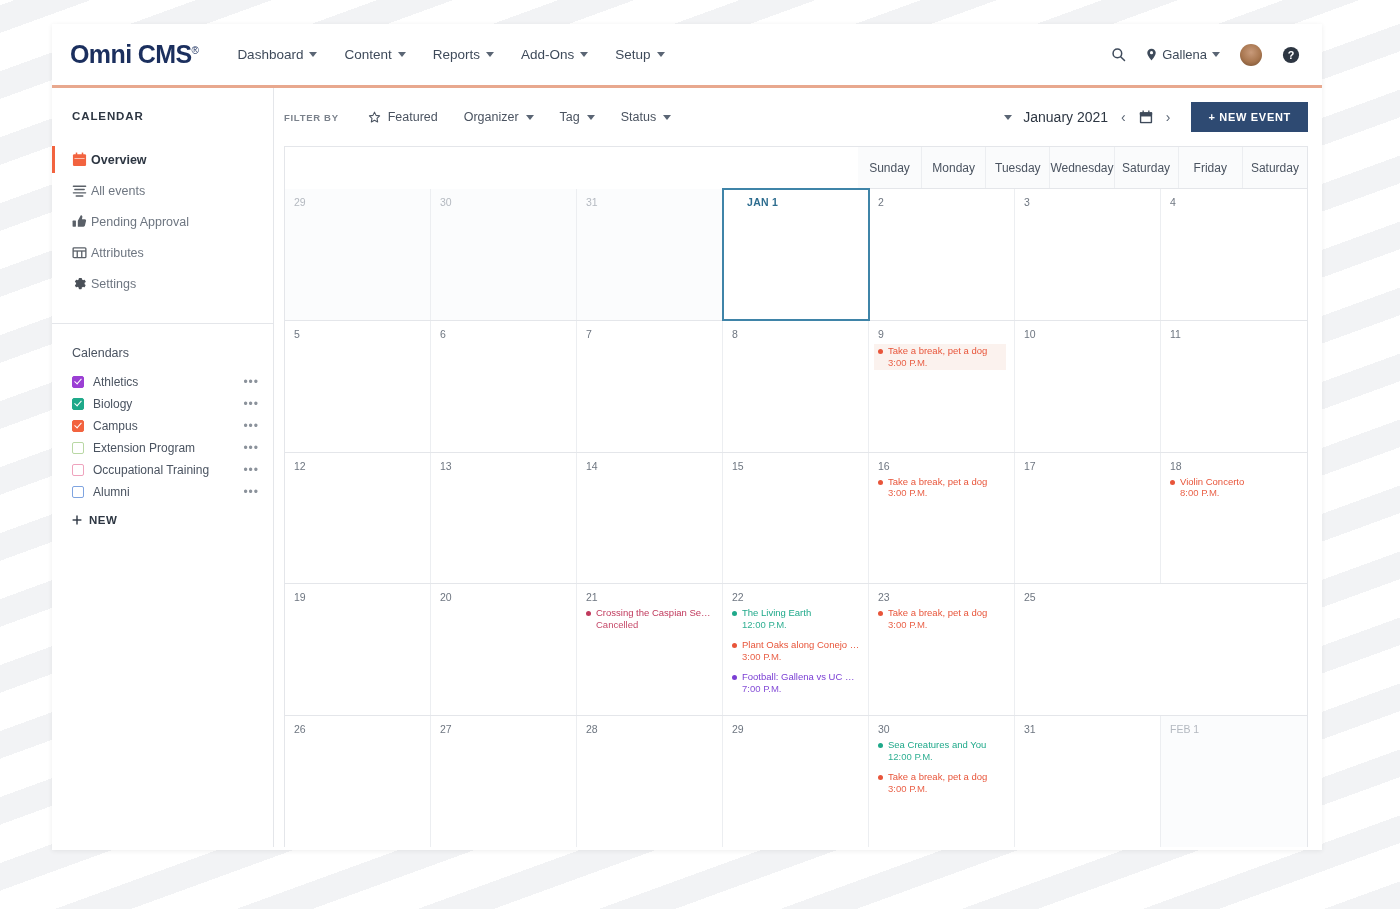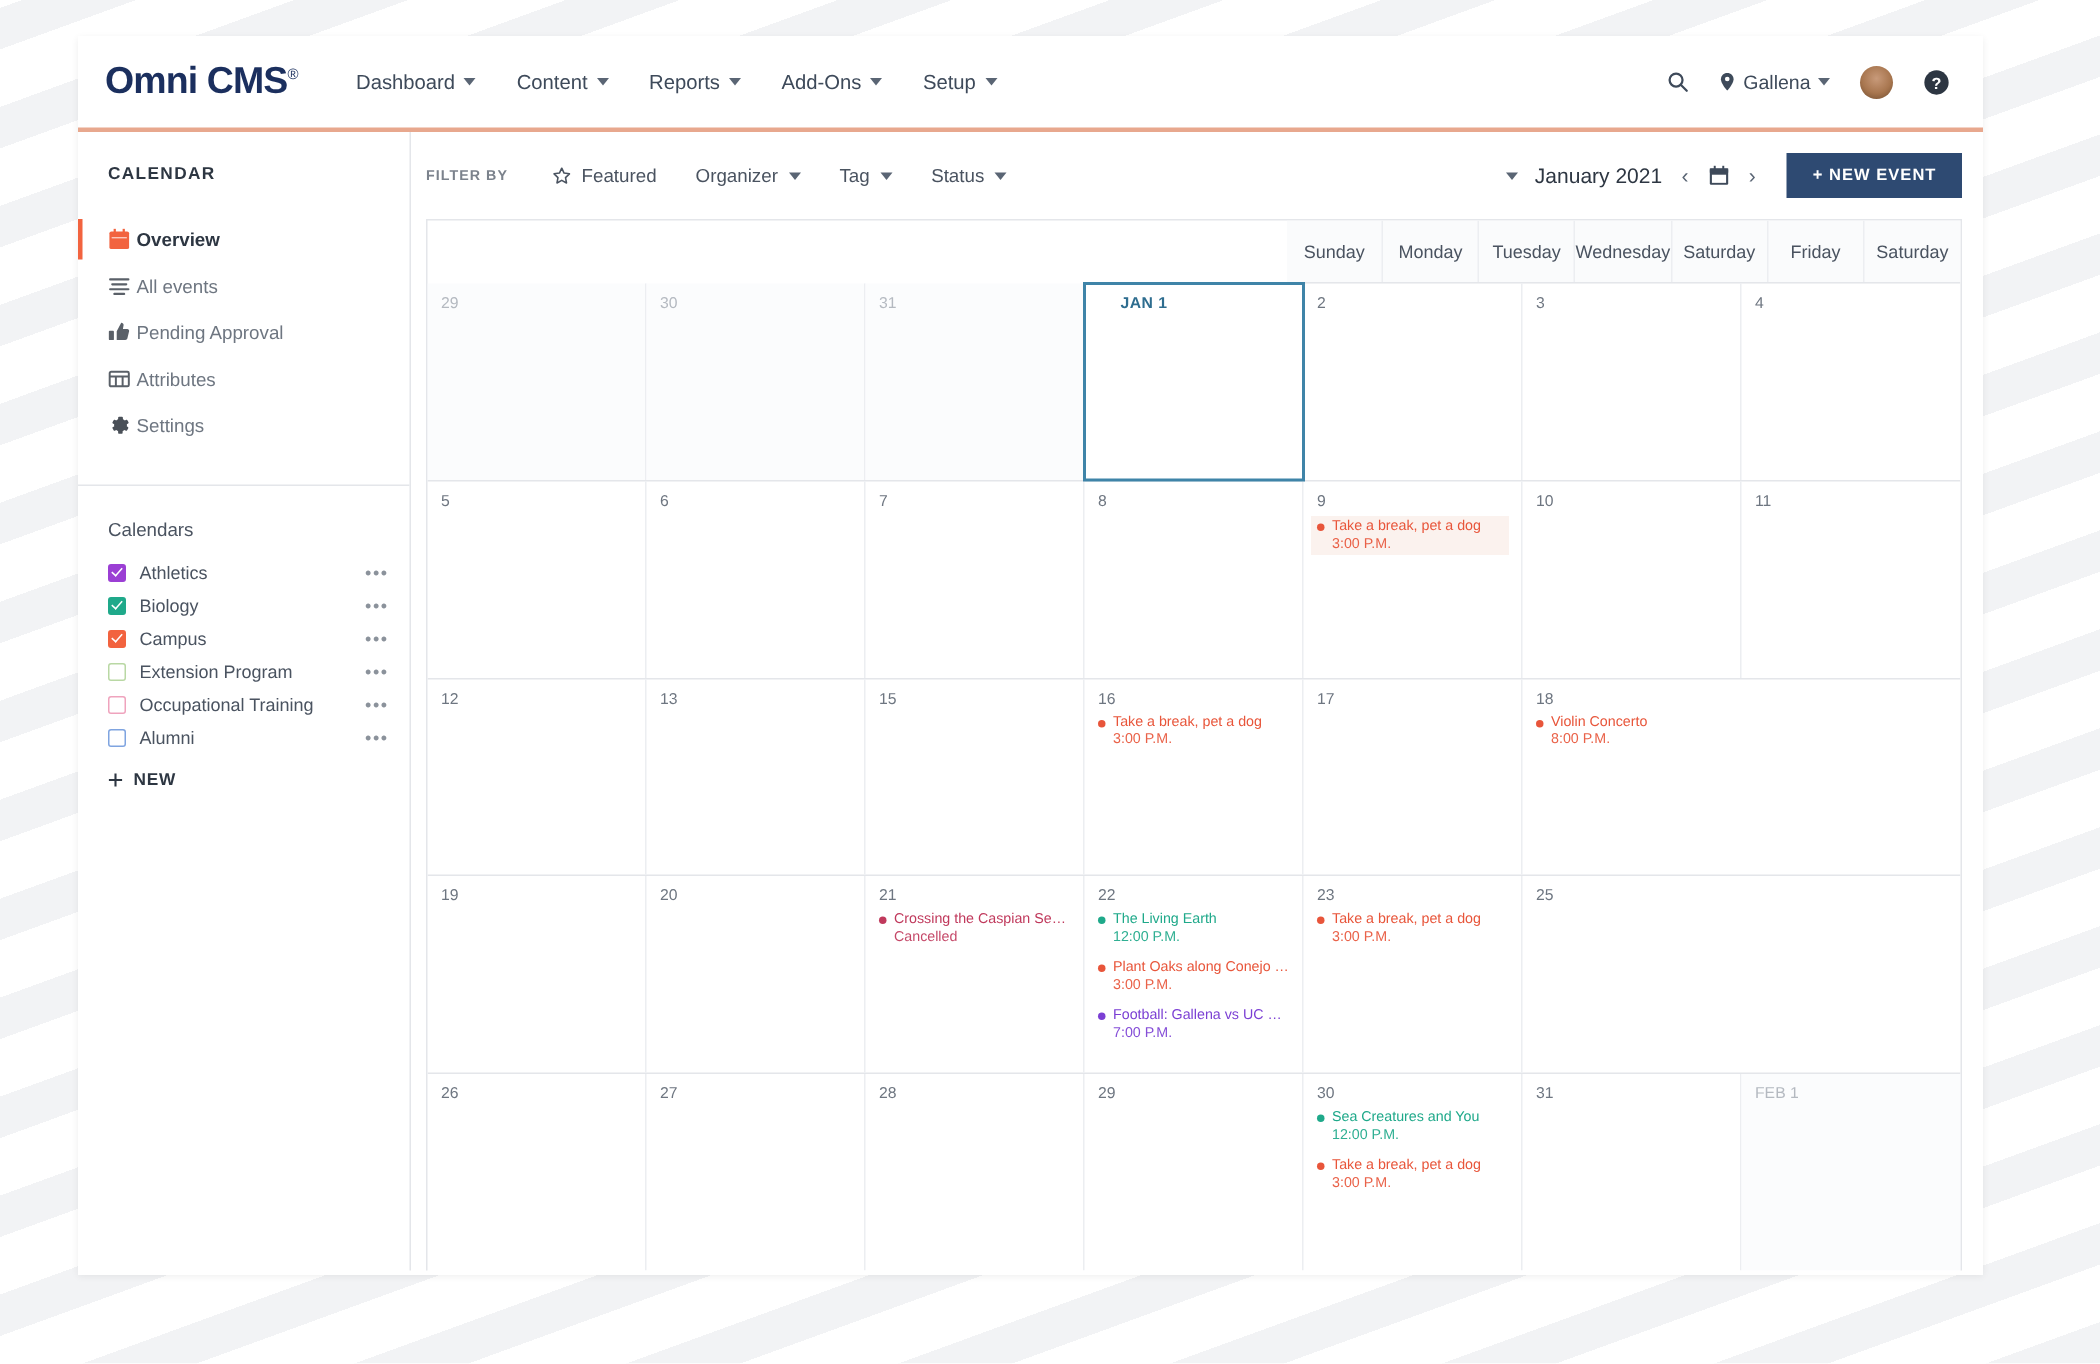--- a/index.html
+++ b/index.html
@@ -625,20 +625,23 @@
               </div>
             </div>
             <div class="week">
               <div class="cell">
                 <div class="daynum">12</div>
               </div>
               <div class="cell">
                 <div class="daynum">13</div>
               </div>
               <div class="cell">
+                <div class="daynum">14</div>
+              </div>
+              <div class="cell">
                 <div class="daynum">15</div>
               </div>
               <div class="cell">
                 <div class="daynum">16</div>
                 <div class="ev">
                   <span class="ev-dot" style="background: rgb(232, 85, 58);"></span>
                   <span class="ev-body">
                     <div class="ev-title" style="color: rgb(232, 85, 58);">Take a break, pet a dog</div>
                     <div class="ev-time" style="color: rgb(232, 85, 58);">3:00 P.M.</div>
                   </span>

